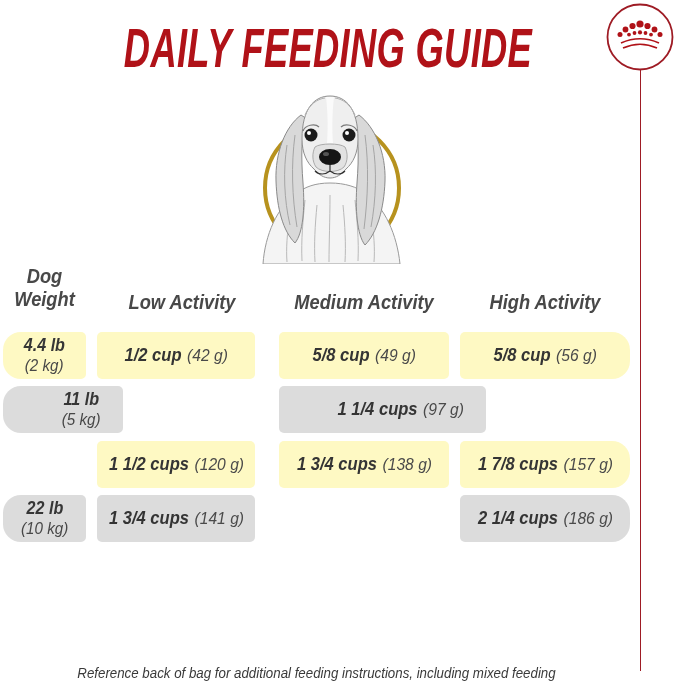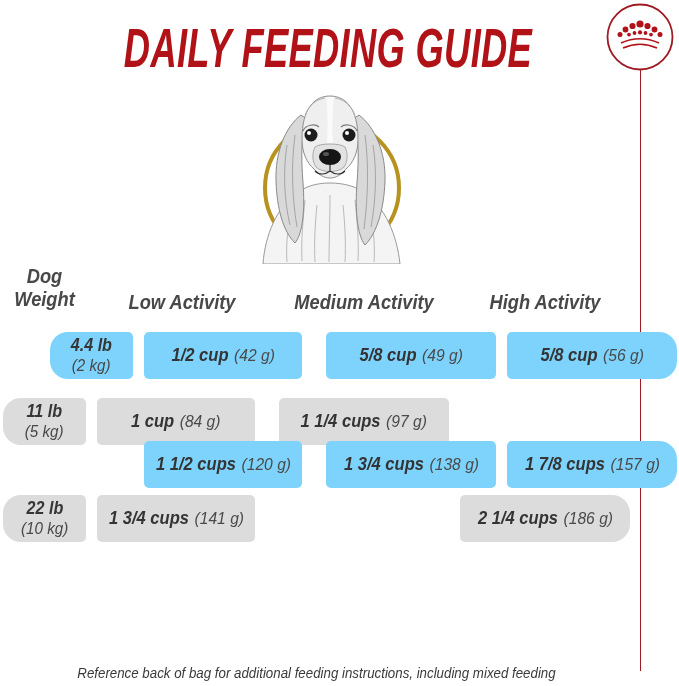--- a/index.html
+++ b/index.html
@@ -21,27 +21,27 @@
   
   .hdr{position:absolute;font-weight:700;font-size:21px;color:#484848;text-align:center;
        transform:scaleX(0.87);transform-origin:center;white-space:nowrap;}
   .hdr-weight{left:3px;top:265px;width:83px;line-height:22.5px;}
   .hdr-low   {left:97px; top:290px;width:170px;}
   .hdr-med   {left:279px;top:290px;width:170px;}
   .hdr-high  {left:460px;top:290px;width:170px;}
 
   
   .cell{position:absolute;height:47px;display:flex;align-items:center;justify-content:center;}
-  .dark {background:#7dd3fc;margin-left:47px;}
+  .dark {background:#fef9c3;}
   .light{background:#dcdcdc;}
   .c-weight{left:3px;width:83px;border-radius:18px 5px 5px 18px;flex-direction:column;line-height:19.5px;}
   .c-low {left:97px;width:158px;border-radius:5px;}
   .c-med {left:279px;width:170px;border-radius:5px;}
   .c-high{left:460px;width:170px;border-radius:5px 18px 18px 5px;}
-  .r0{top:332px;} .r1{top:398px;} .r2{top:441px;} .r3{top:495px;}
+  .r0{top:332px;} .r1{top:386px;padding-left:37px;} .r2{top:441px;} .r3{top:495px;}
 
   .wlb{font-weight:700;font-size:17.5px;color:#363636;transform:scaleX(0.92);}
   .wkg{font-weight:400;font-size:16.5px;color:#474747;transform:scaleX(0.92);}
   .amtwrap{display:flex;align-items:baseline;transform:scaleX(0.92);transform-origin:center;white-space:nowrap;}
   .amt{font-weight:700;font-size:18px;color:#343434;}
   .grams{font-weight:400;font-size:17px;color:#4a4a4a;margin-left:6px;}
 
   
   .footer{position:absolute;left:0;top:665px;width:633px;text-align:center;
           font-size:14px;color:#3a3a3a;transform:scaleX(0.95);transform-origin:center;white-space:nowrap;}
@@ -153,26 +153,20 @@
     <div class="amtwrap">
         <span class="amt">5/8 cup</span>
         <span class="grams">(56 g)</span>
       </div>
   </div>
 
   <div class="cell c-weight light r1">
     <div class="wlb">11 lb</div>
     <div class="wkg">(5 kg)</div>
   </div>
-  <div class="cell c-low light r1">
-    <div class="amtwrap">
-        <span class="amt">1 cup</span>
-        <span class="grams">(84 g)</span>
-      </div>
-  </div>
   <div class="cell c-med light r1">
     <div class="amtwrap">
         <span class="amt">1 1/4 cups</span>
         <span class="grams">(97 g)</span>
       </div>
   </div>
 
   <div class="cell c-low dark r2">
     <div class="amtwrap">
         <span class="amt">1 1/2 cups</span>

